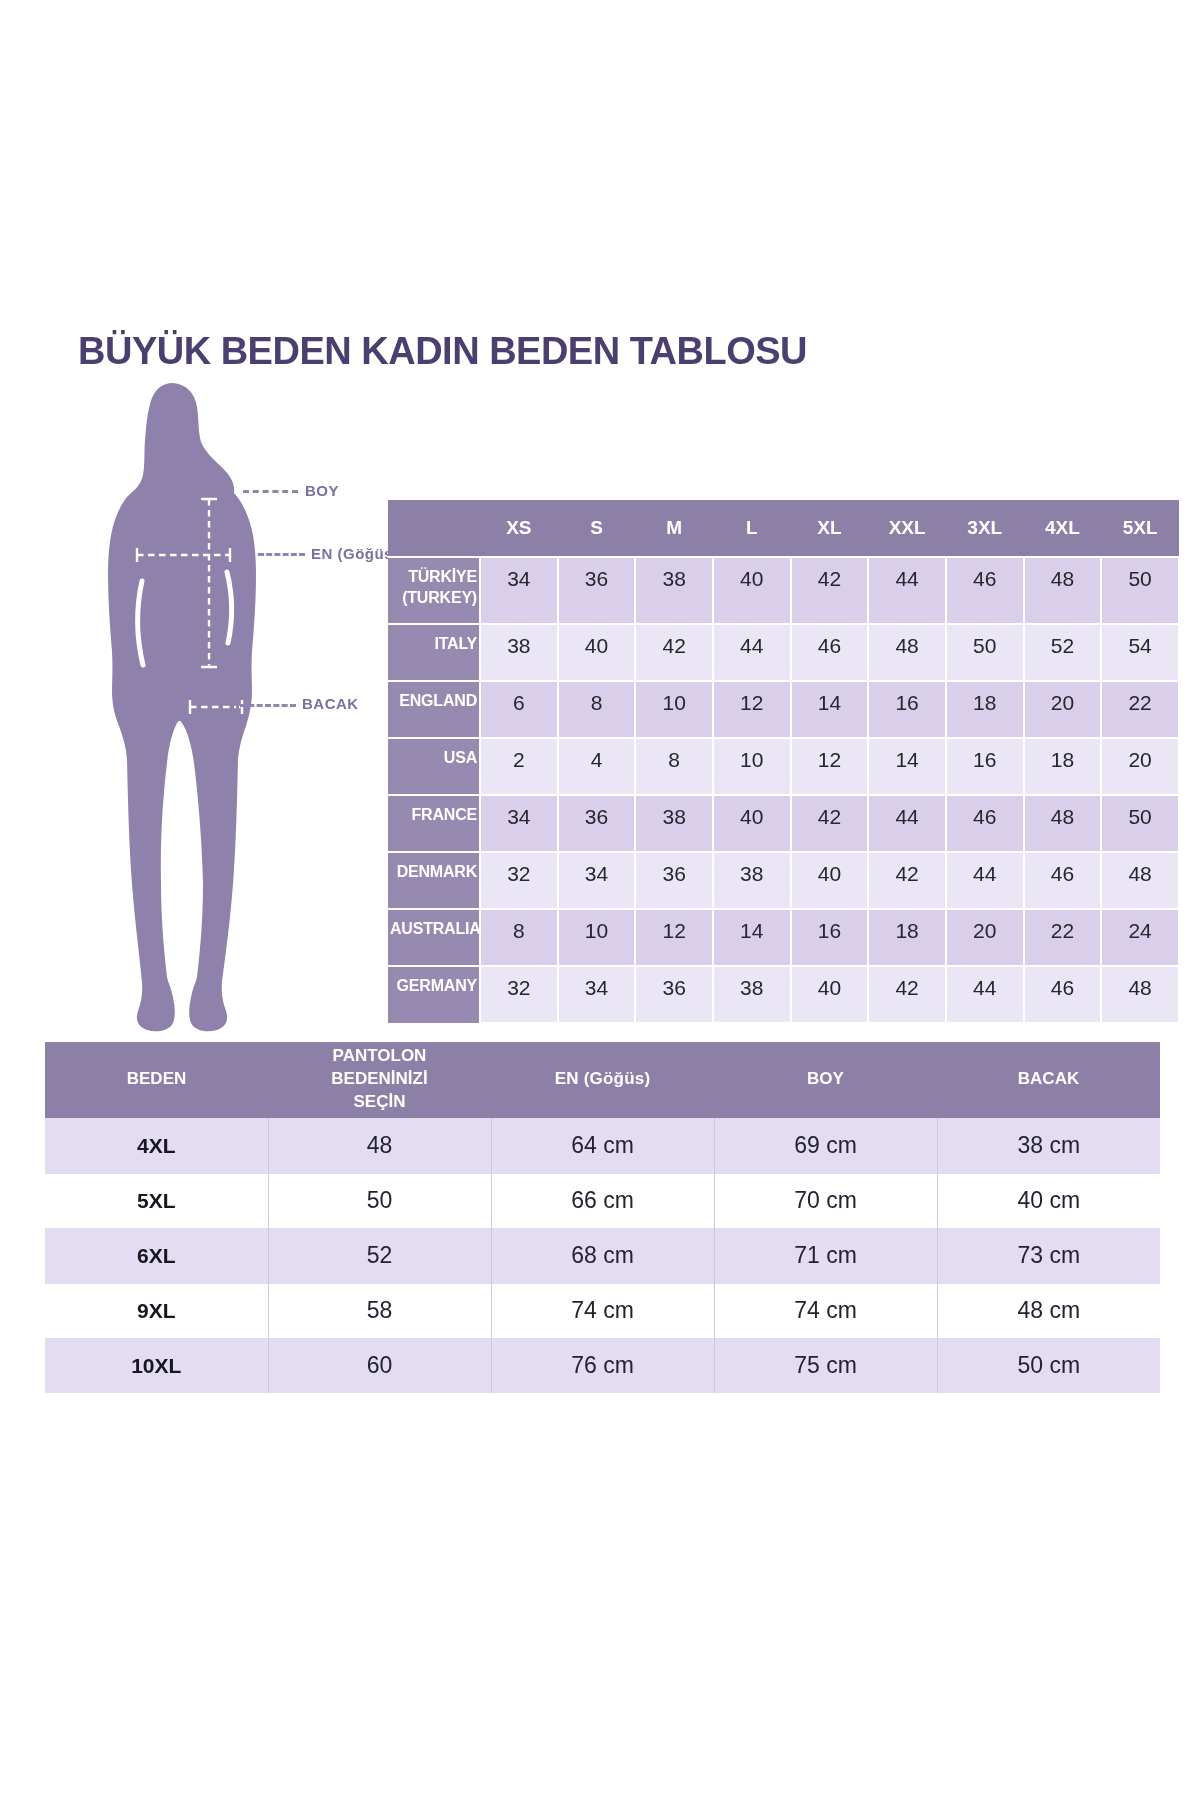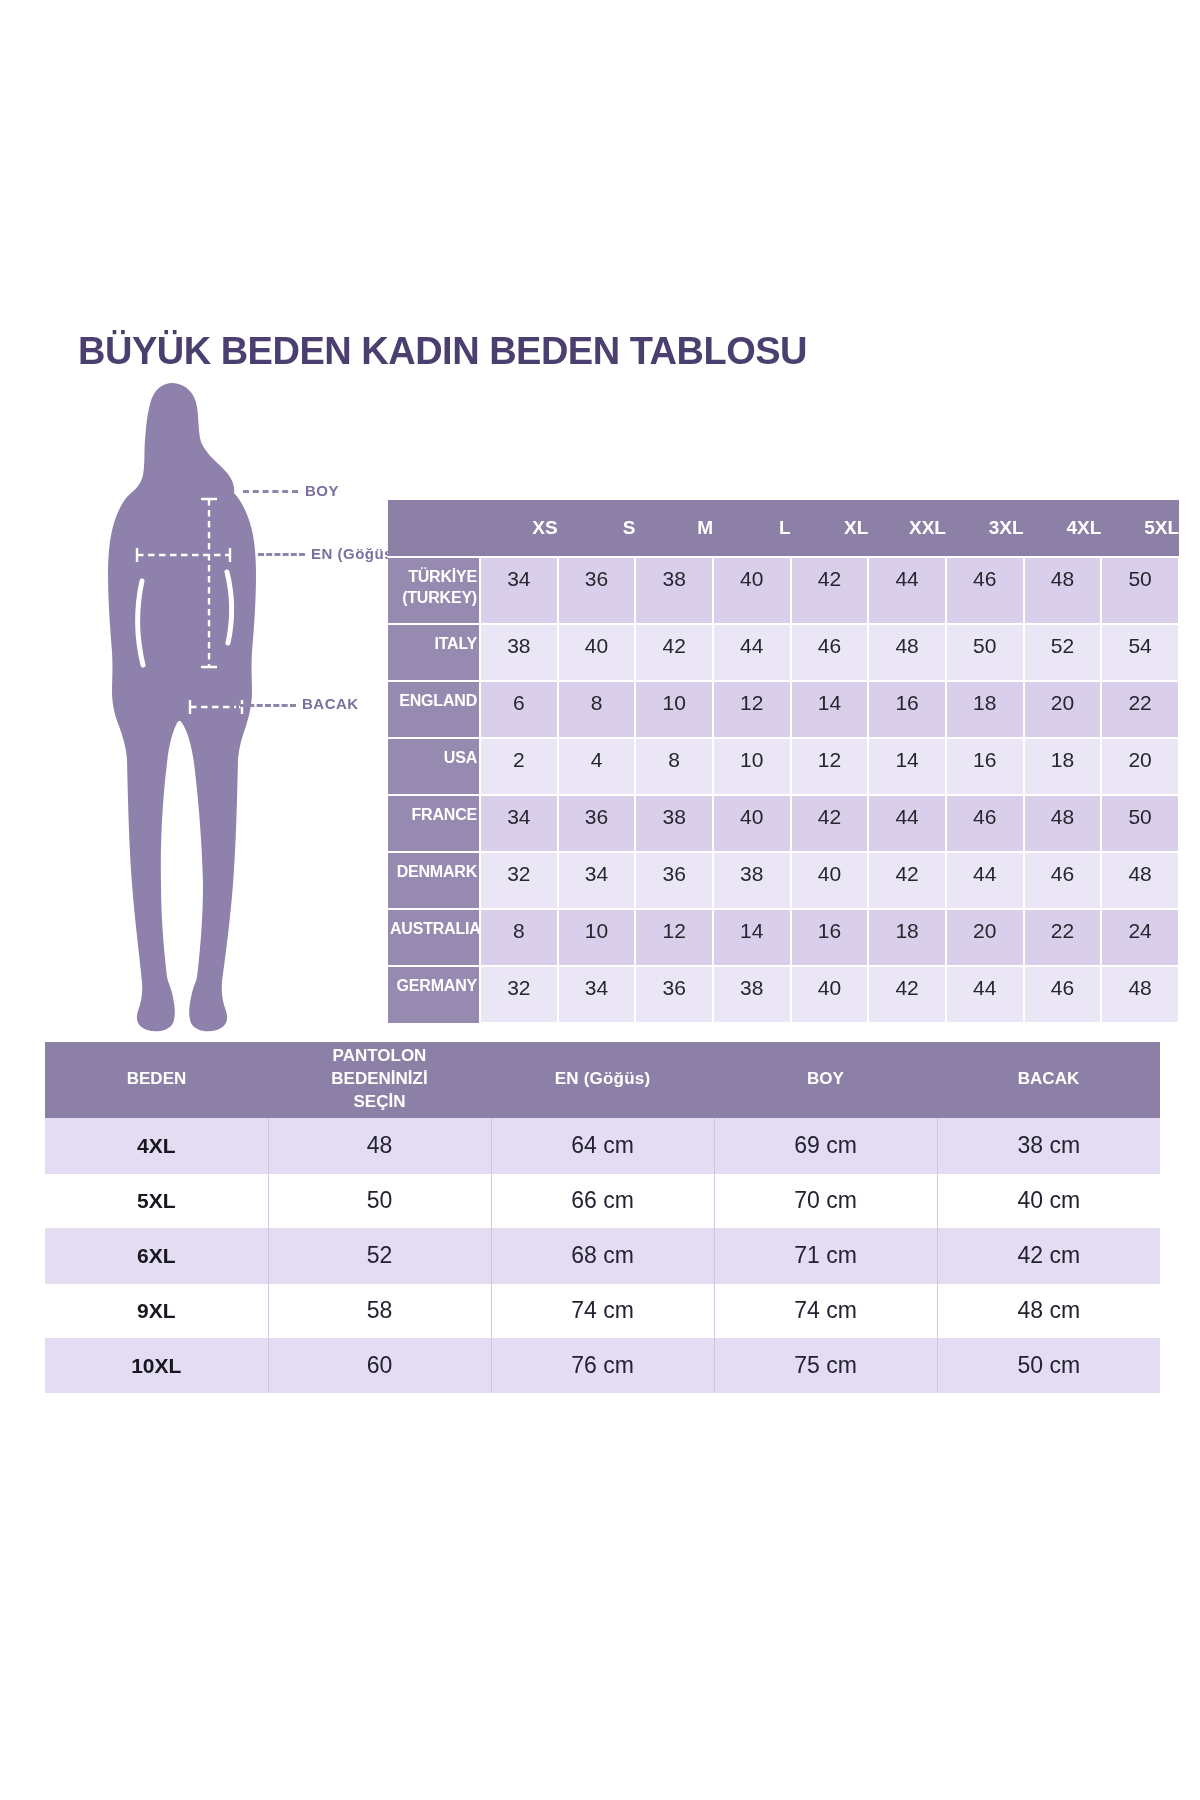--- a/index.html
+++ b/index.html
@@ -41,21 +41,21 @@
   
   .size-table{
     position:absolute;left:388px;top:500px;width:792px;
     border-collapse:collapse;table-layout:fixed;
   }
   .size-table thead tr{height:57px;}
   .size-table tbody tr{height:57px;}
   .size-table tbody tr:first-child{height:67px;}
   .size-table thead th{
     width:auto;background:var(--header-purple);color:#fff;
-    font-size:19px;font-weight:bold;text-align:right;vertical-align:middle;
+    font-size:19px;font-weight:bold;text-align:center;vertical-align:middle;
     border-bottom:2px solid #fff;padding:0;
   }
   .size-table thead th:first-child{width:92px;}
   .size-table tbody th{
     background:var(--label-purple);color:#fff;font-size:16px;font-weight:bold;
     text-align:right;vertical-align:top;padding:9px 2px 0 2px;line-height:1.3;
     border-top:2px solid #fff;border-right:2px solid #fff;letter-spacing:-0.2px;
   }
   .size-table tbody td{
     font-size:21px;color:var(--number-text);text-align:center;vertical-align:top;
@@ -277,21 +277,21 @@
           <td>50</td>
           <td>66 cm</td>
           <td>70 cm</td>
           <td>40 cm</td>
         </tr>
         <tr>
           <th>6XL</th>
           <td>52</td>
           <td>68 cm</td>
           <td>71 cm</td>
-          <td>42 cm</td>
+          <td>73 cm</td>
         </tr>
         <tr>
           <th>9XL</th>
           <td>58</td>
           <td>74 cm</td>
           <td>74 cm</td>
           <td>48 cm</td>
         </tr>
         <tr>
           <th>10XL</th>

